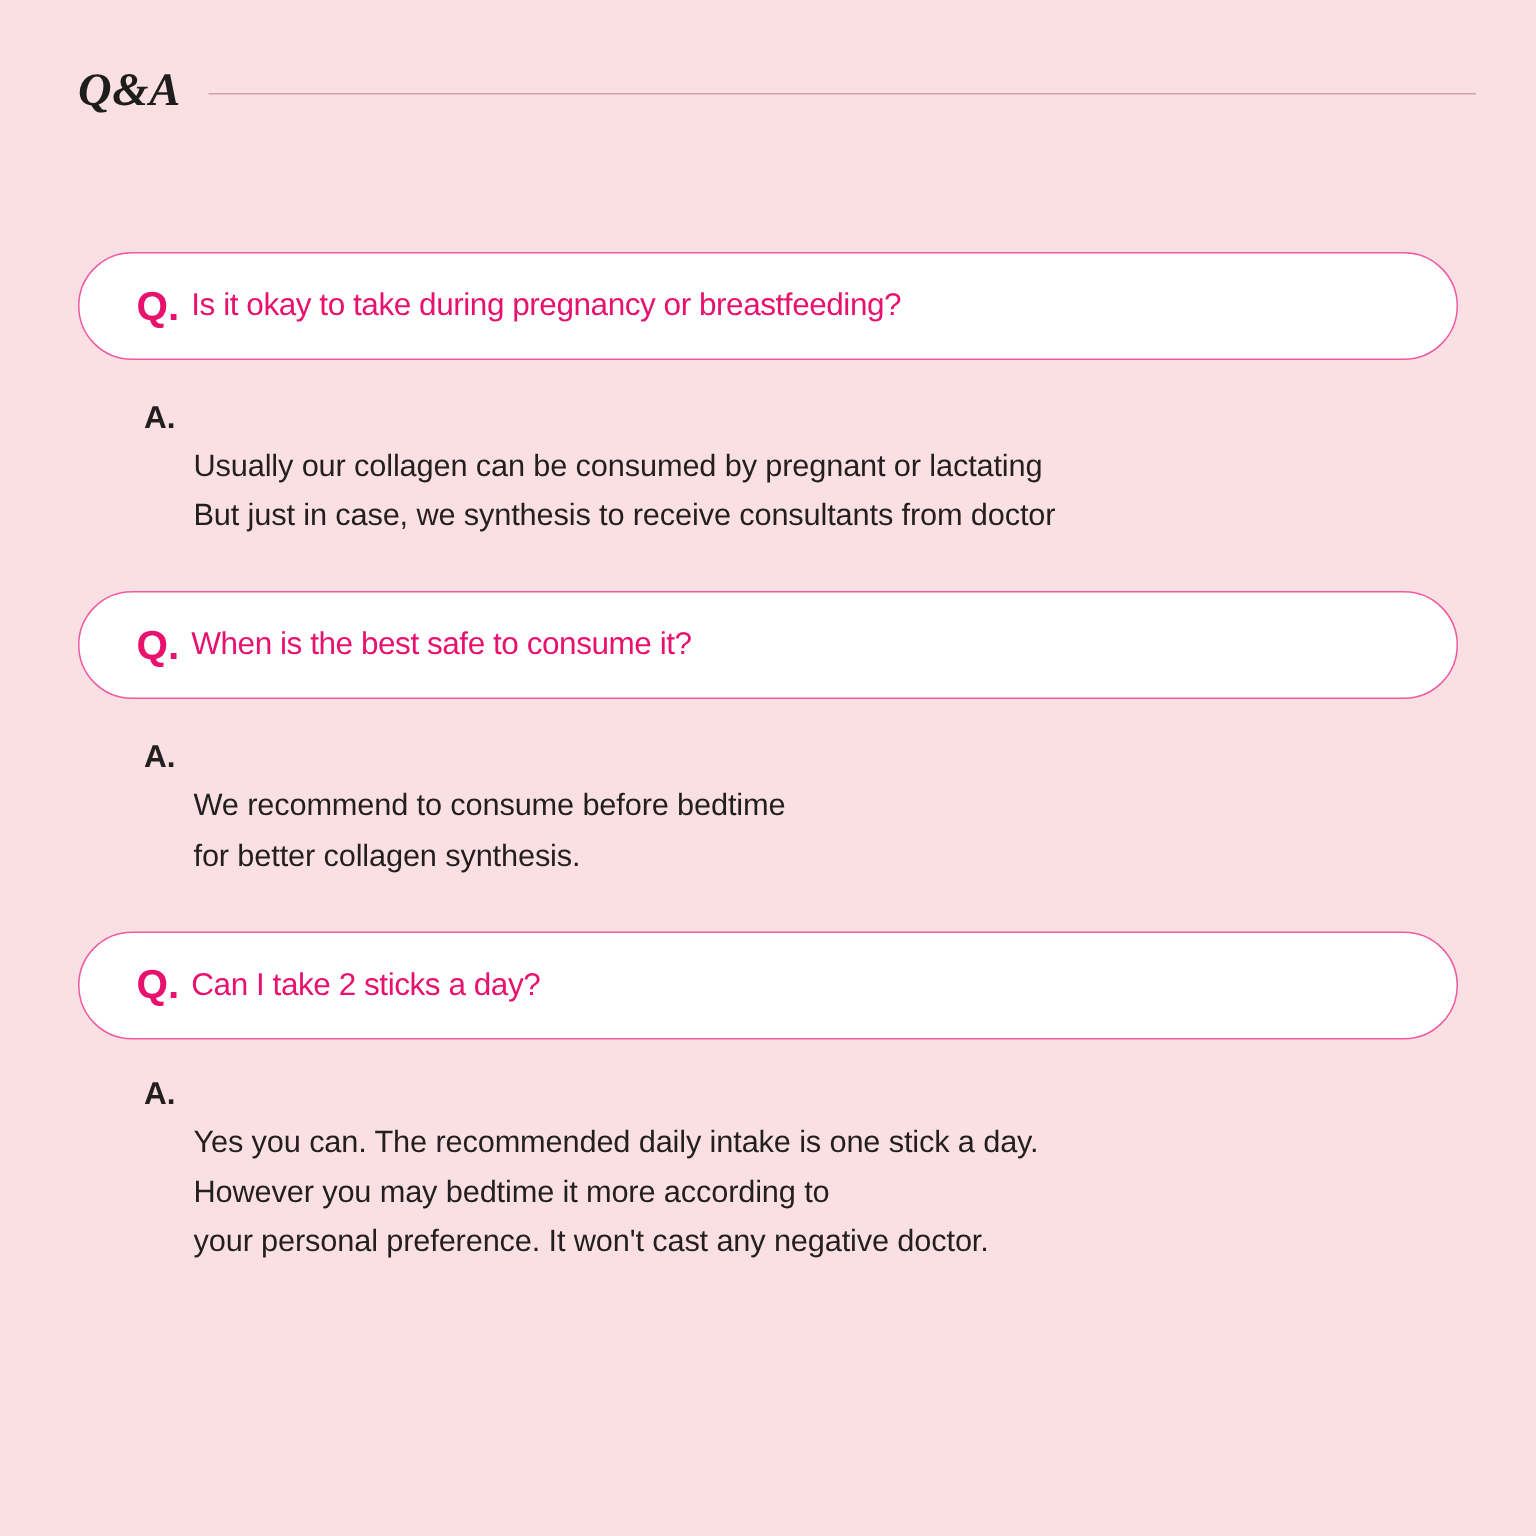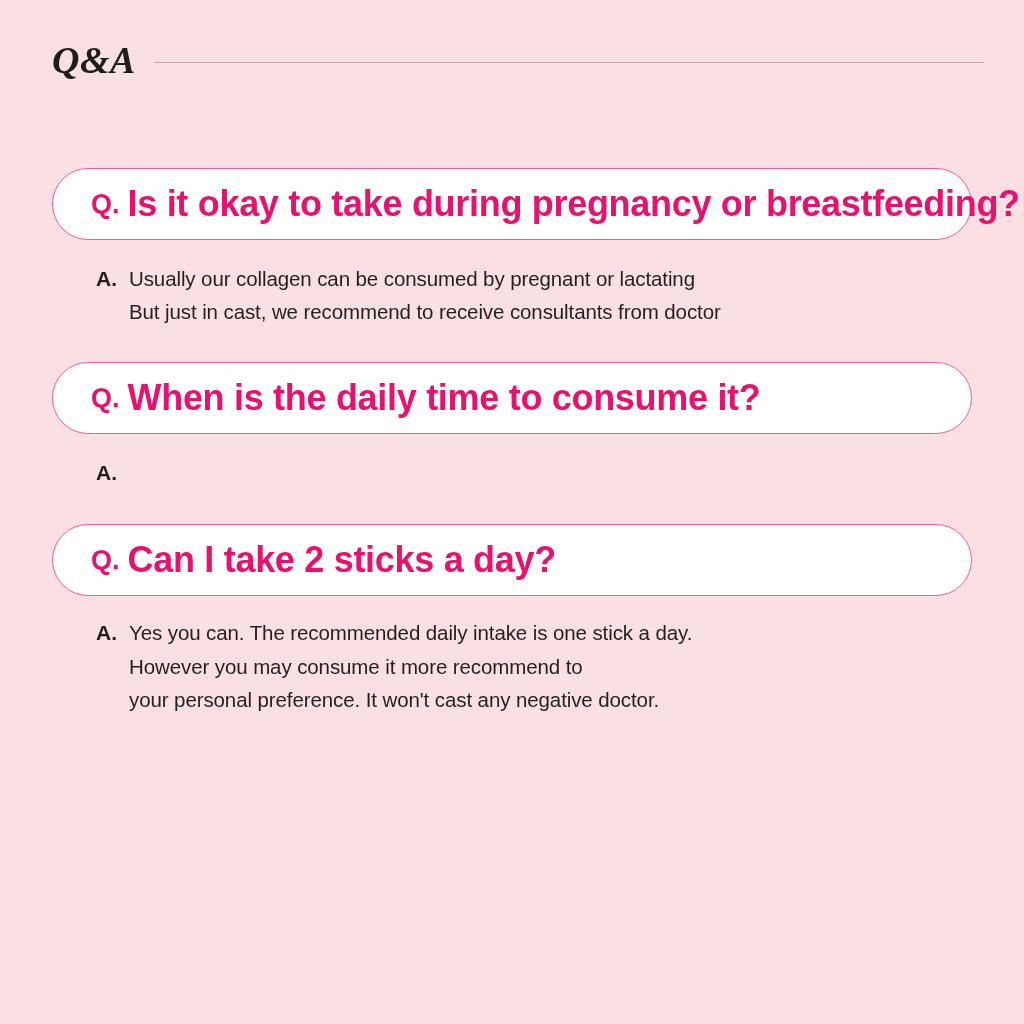--- a/index.html
+++ b/index.html
@@ -29,21 +29,21 @@
     left: 52px;
     right: 40px;
     height: 40px;
     display: flex;
     align-items: center;
   }
   .header-title {
     font-family: "Liberation Serif", serif;
     font-style: italic;
     font-weight: 700;
-    font-size: 38px;
+    font-size: 31px;
     color: #1d1d1d;
     letter-spacing: 0.5px;
     white-space: nowrap;
   }
   .header-rule {
     flex: 1;
     height: 1px;
     background: #caa6ab;
     margin-left: 18px;
     margin-top: 4px;
@@ -71,22 +71,22 @@
     box-sizing: border-box;
   }
   .q-mark {
     font-size: 27px;
     font-weight: 700;
     color: #e8126e;
     margin-right: 8px;
     white-space: nowrap;
   }
   .q-text {
-    font-size: 36px;
-    font-weight: 700;
+    font-size: 21px;
+    font-weight: 400;
     color: #e8126e;
     letter-spacing: -0.3px;
     white-space: nowrap;
   }
 
   .answer {
     display: flex;
     padding: 22px 0 0 44px;
   }
   .a-mark {
@@ -95,20 +95,21 @@
     color: #231f20;
     margin-right: 12px;
     line-height: 1.62;
     flex: 0 0 auto;
   }
   .a-text {
     font-size: 20.5px;
     color: #231f20;
     line-height: 1.62;
     letter-spacing: -0.1px;
+    margin-top: 32px;
   }
   .a-text div { white-space: nowrap; }
 
   
   .qa-item.second .question { margin-top: 6px; }
   .qa-item.third .answer { padding-top: 20px; }
 </style>
 </head>
 <body>
 
@@ -123,44 +124,48 @@
 
     <div class="qa-item first">
       <div class="question">
         <span class="q-mark">Q.</span>
         <span class="q-text">Is it okay to take during pregnancy or breastfeeding?</span>
       </div>
       <div class="answer">
         <span class="a-mark">A.</span>
         <div class="a-text">
           <div>Usually our collagen can be consumed by pregnant or lactating</div>
-          <div>But just in cast, we recommend to receive consultants from doctor</div>
+          <div>But just in case, we synthesis to receive consultants from doctor</div>
         </div>
       </div>
     </div>
 
     <div class="qa-item second">
       <div class="question">
         <span class="q-mark">Q.</span>
-        <span class="q-text">When is the daily time to consume it?</span>
+        <span class="q-text">When is the best safe to consume it?</span>
       </div>
       <div class="answer">
         <span class="a-mark">A.</span>
+        <div class="a-text">
+          <div>We recommend to consume before bedtime</div>
+          <div>for better collagen synthesis.</div>
+        </div>
       </div>
     </div>
 
     <div class="qa-item third">
       <div class="question">
         <span class="q-mark">Q.</span>
         <span class="q-text">Can I take 2 sticks a day?</span>
       </div>
       <div class="answer">
         <span class="a-mark">A.</span>
         <div class="a-text">
           <div>Yes you can. The recommended daily intake is one stick a day.</div>
-          <div>However you may consume it more recommend to</div>
+          <div>However you may bedtime it more according to</div>
           <div>your personal preference. It won't cast any negative doctor.</div>
         </div>
       </div>
     </div>
 
   </div>
 </div>
 
 </body></html>

